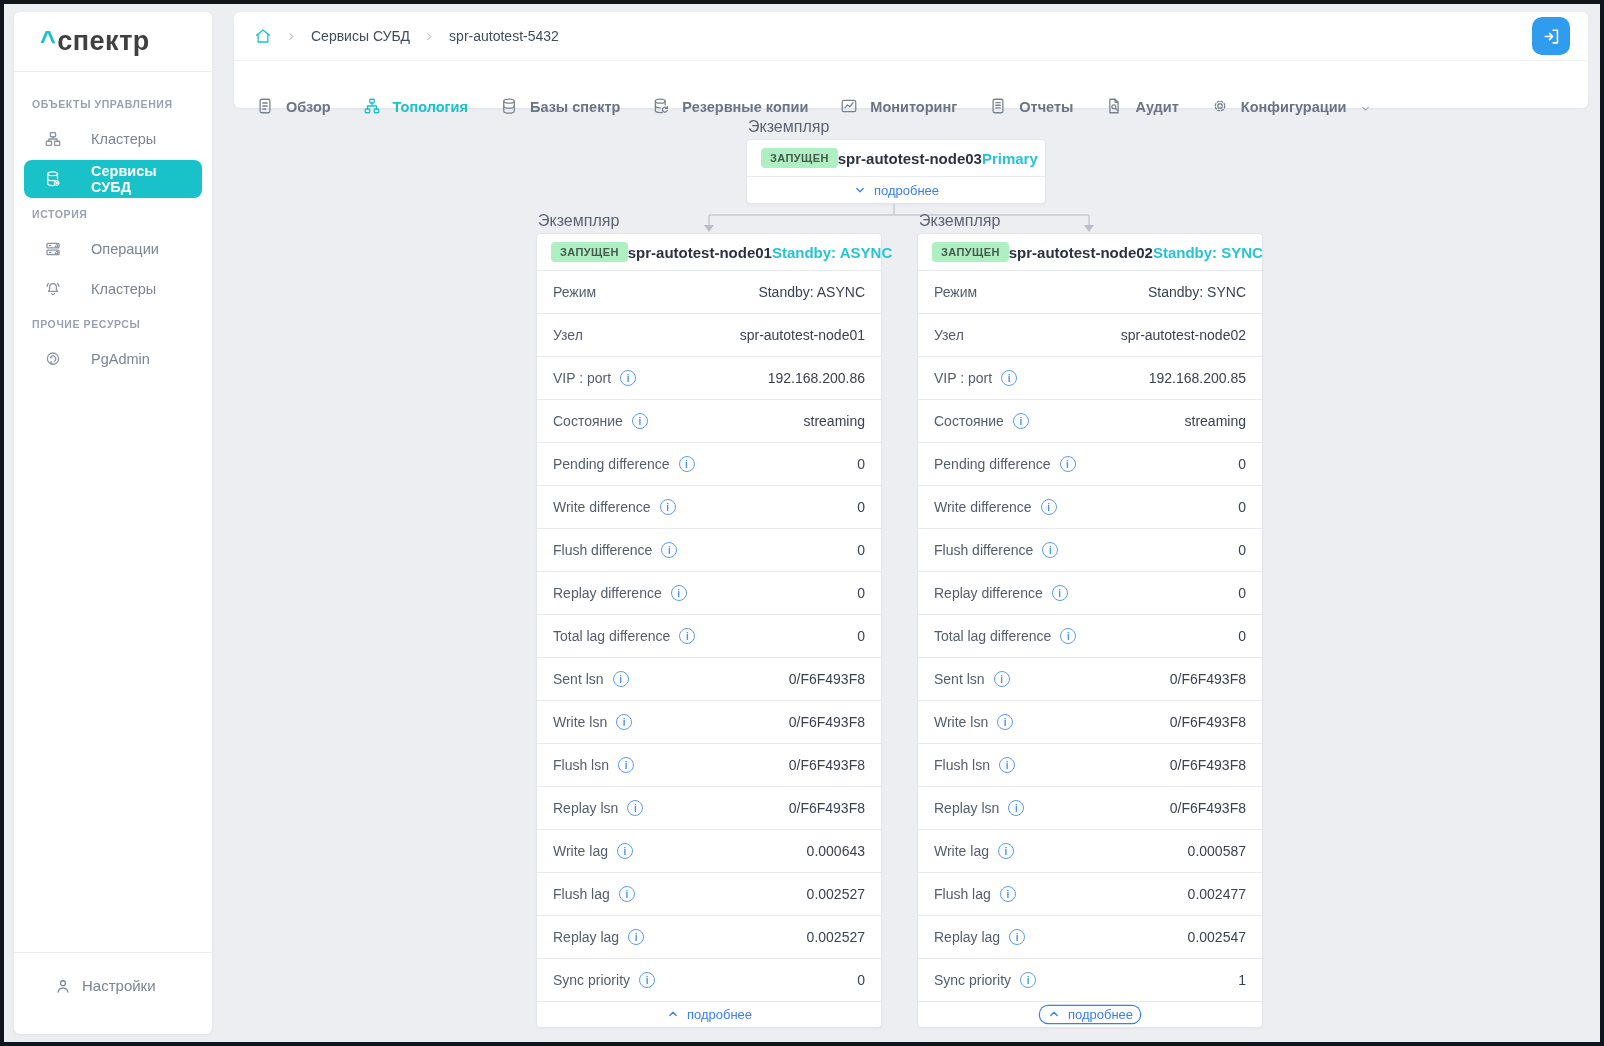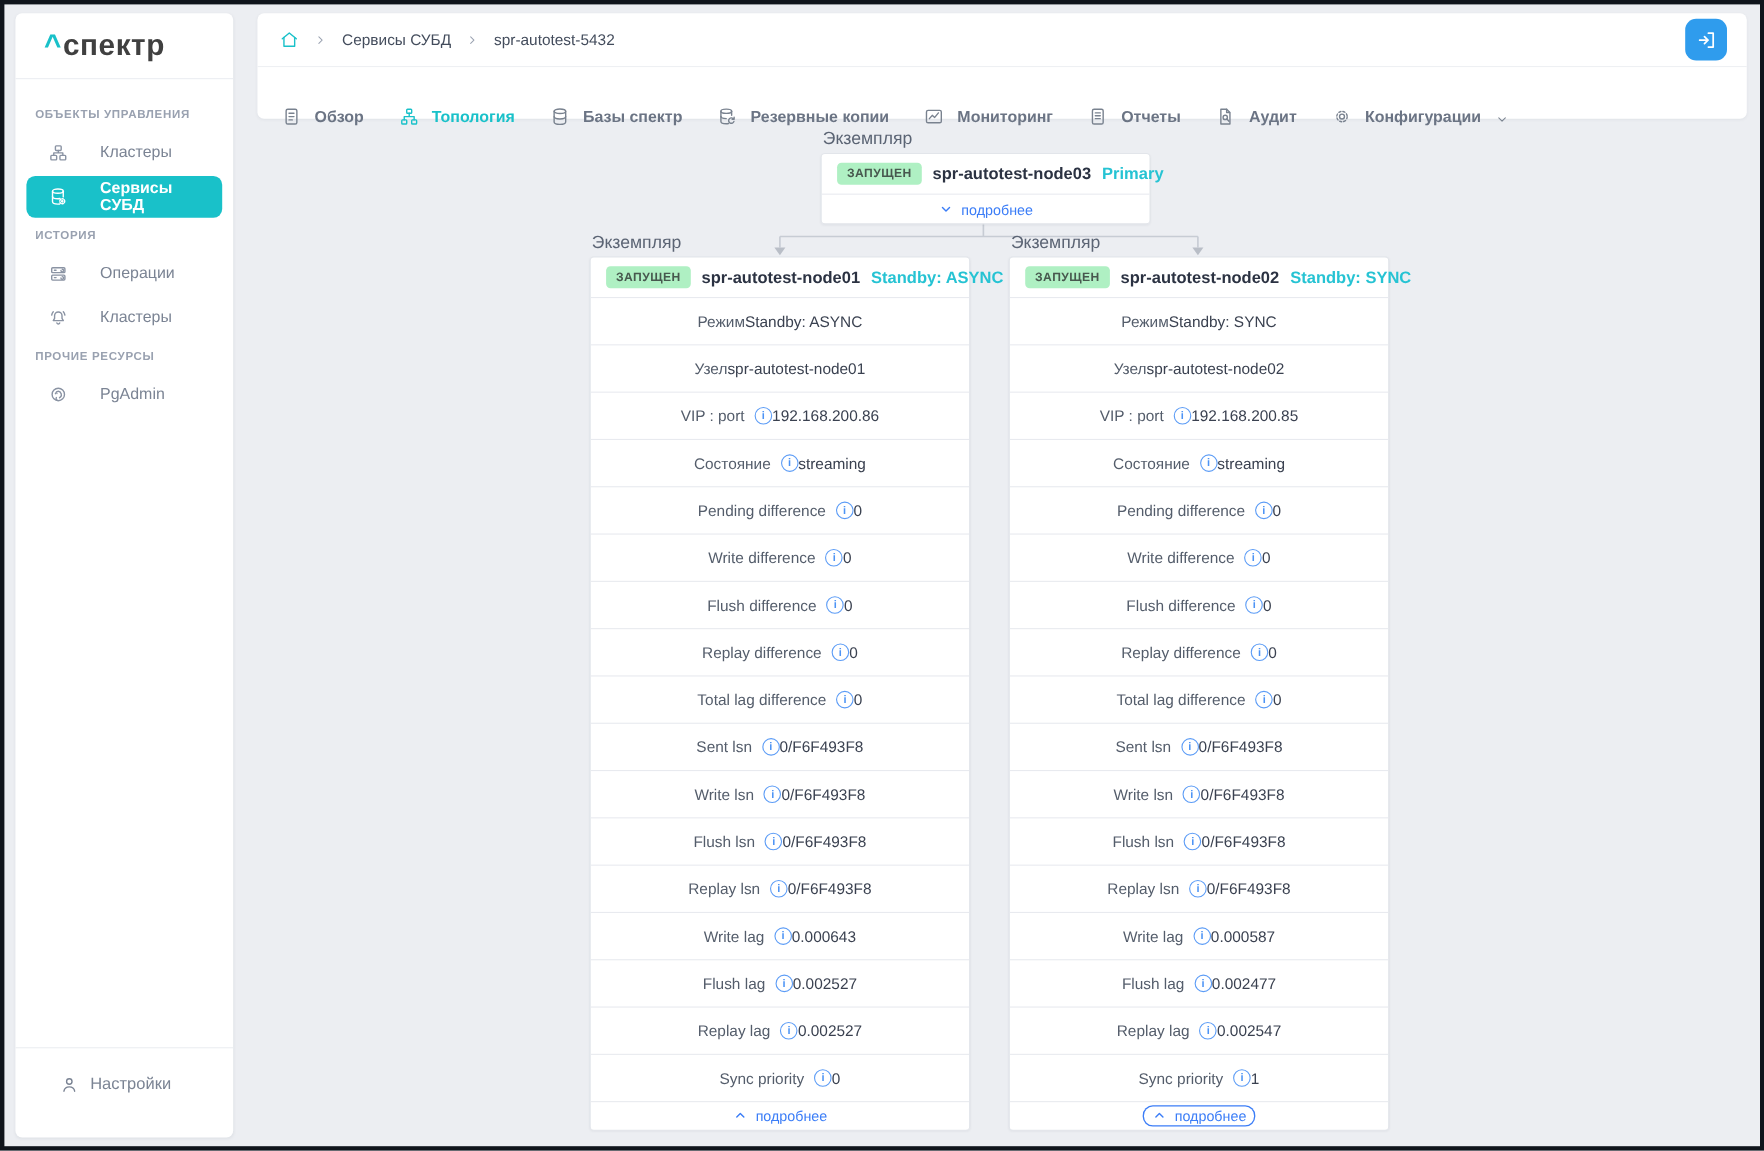--- a/index.html
+++ b/index.html
@@ -58,26 +58,26 @@
   .tab .dd svg{width:13px; height:13px;}
 
   
   .content{position:absolute; left:230px; top:104px; right:12px; bottom:0;}
   .connectors{position:absolute; left:0; top:0; width:100%; height:100%; pointer-events:none;}
   .node{position:absolute;}
   .node-label{font-size:16px; color:#5b6474; margin:0 0 3px 2px;}
   .card{background:var(--panel); border:1px solid var(--card-border); border-radius:4px;
     box-shadow:0 1px 2px rgba(20,30,50,.04);}
   .card-head{height:36px; display:flex; align-items:center; justify-content:space-between;
-    gap:10px; padding:0 14px;}
+    gap:0; padding:0 14px;}
   .badge{background:var(--badge-bg); color:var(--badge-fg); font-size:11px; font-weight:700;
     letter-spacing:.4px; padding:4px 9px; border-radius:4px; white-space:nowrap;}
   .node-name{font-size:15px; font-weight:700; color:#2b3242; white-space:nowrap;}
   .role{font-size:15px; font-weight:700; color:var(--teal-role); white-space:nowrap;}
-  .row{height:43px; display:flex; align-items:center; justify-content:center;
+  .row{height:43px; display:flex; align-items:center; justify-content:space-between;
     padding:0 16px; border-top:1px solid var(--line); font-size:14px;}
   .rlabel{color:var(--muted); display:flex; align-items:center;}
   .rvalue{color:var(--txt);}
   .info-i{display:inline-flex; align-items:center; justify-content:center; width:16px; height:16px;
     border:1.2px solid #5c9cf6; border-radius:50%; color:#4d94f5; font-size:10px; font-weight:700;
     margin-left:9px; cursor:pointer; font-style:normal;}
   .card-foot{height:26px; border-top:1px solid var(--line); display:flex; align-items:center; justify-content:center;}
   .more{display:inline-flex; align-items:flex-start; gap:7px; color:var(--link); font-size:13px; cursor:pointer;}
   .more .icon{color:var(--link);}
   .more .icon svg{width:14px; height:14px; stroke-width:2.2;}

